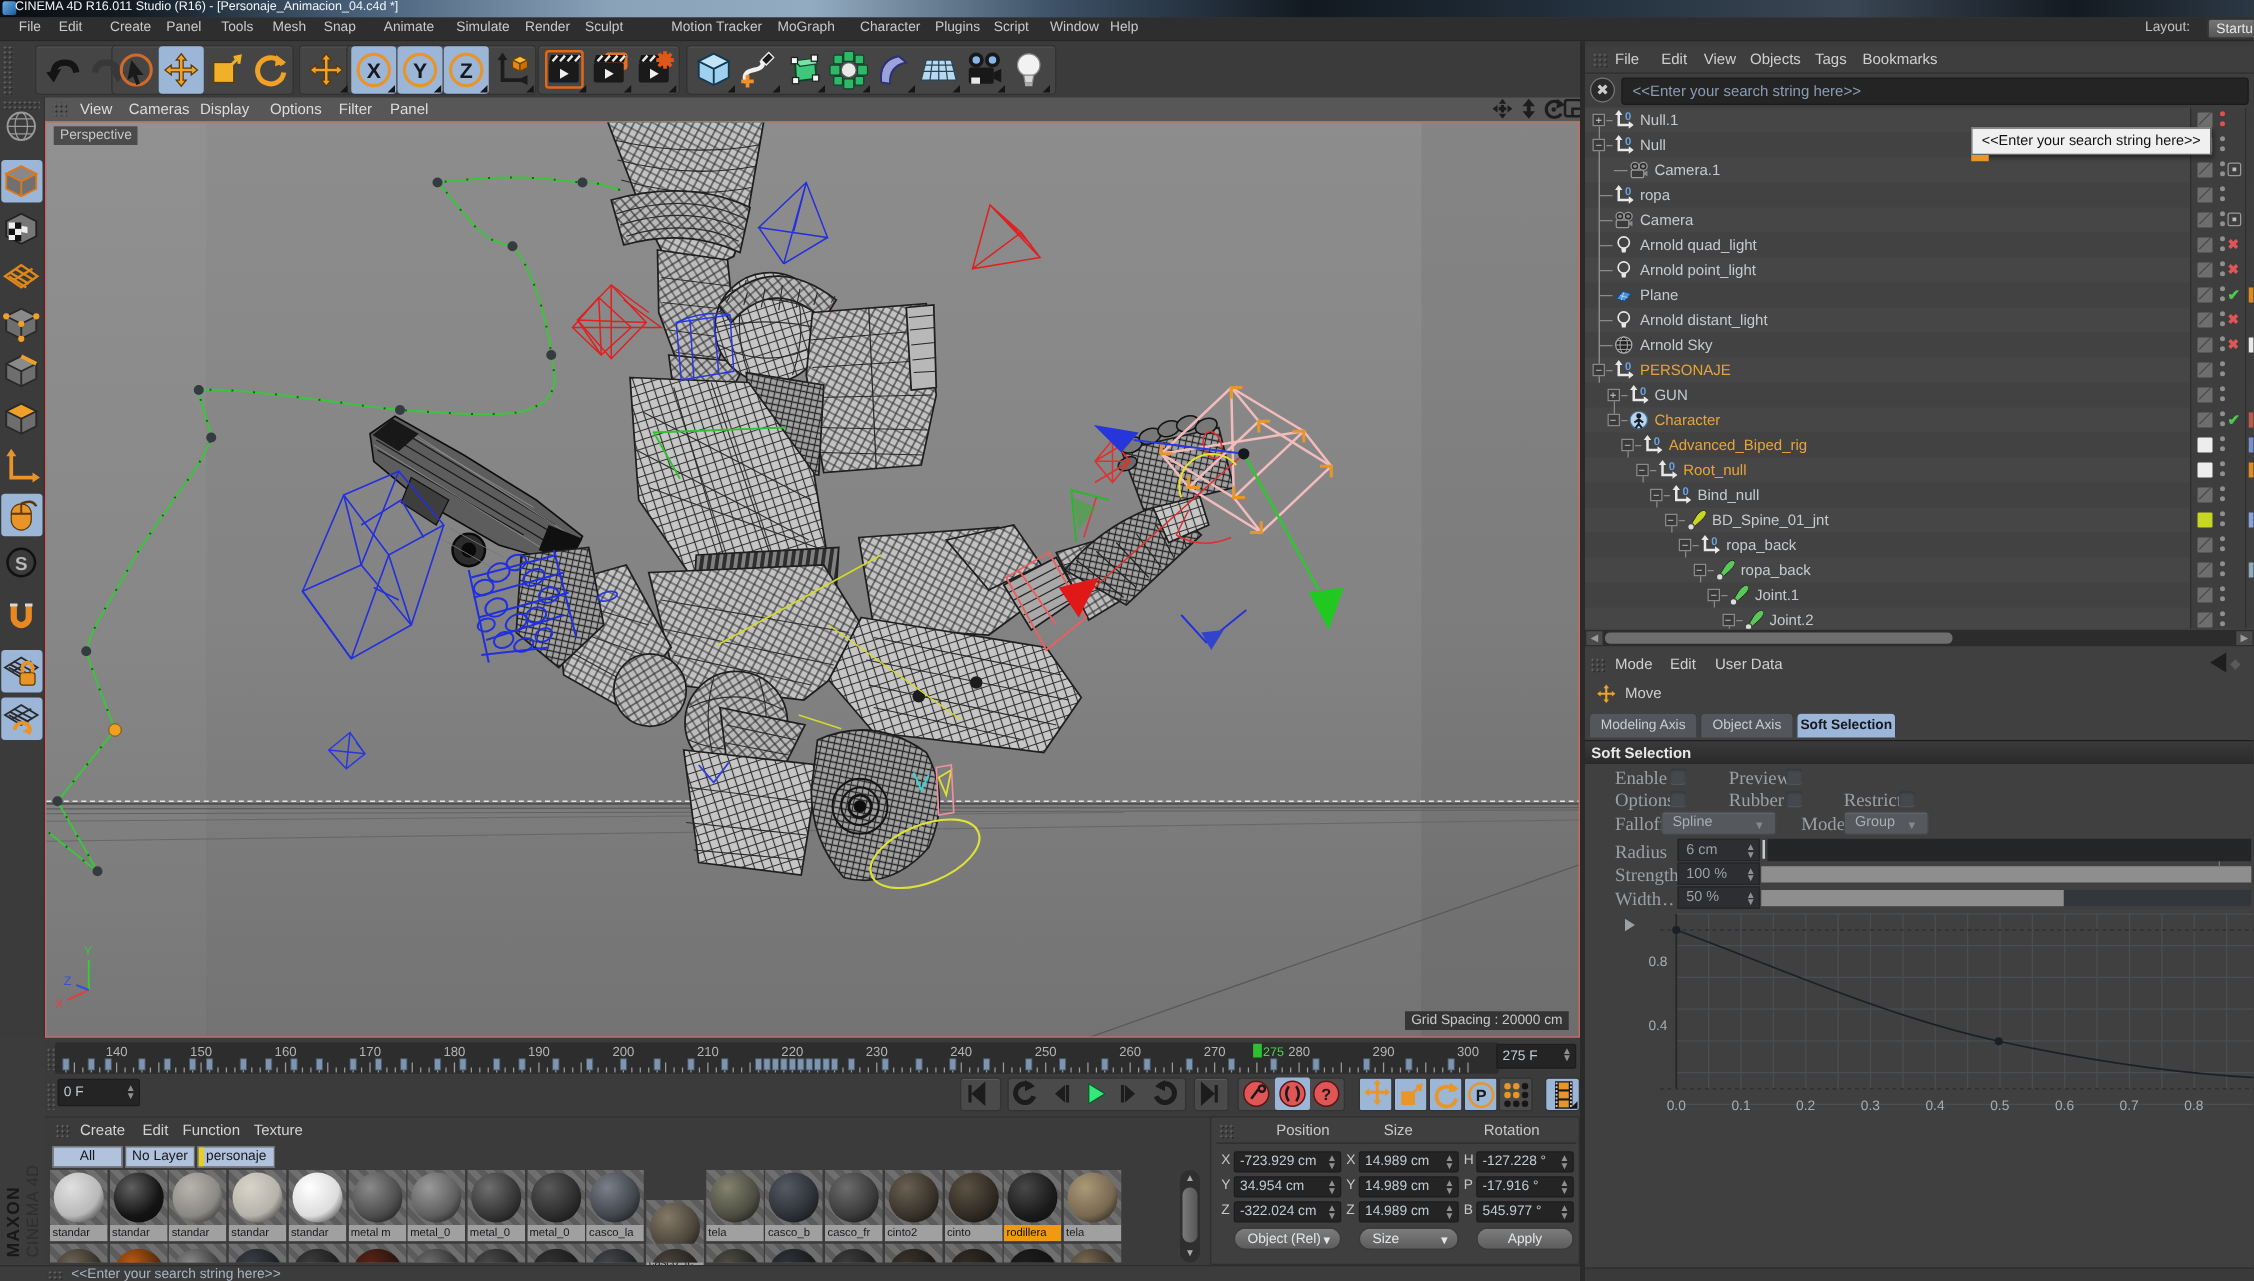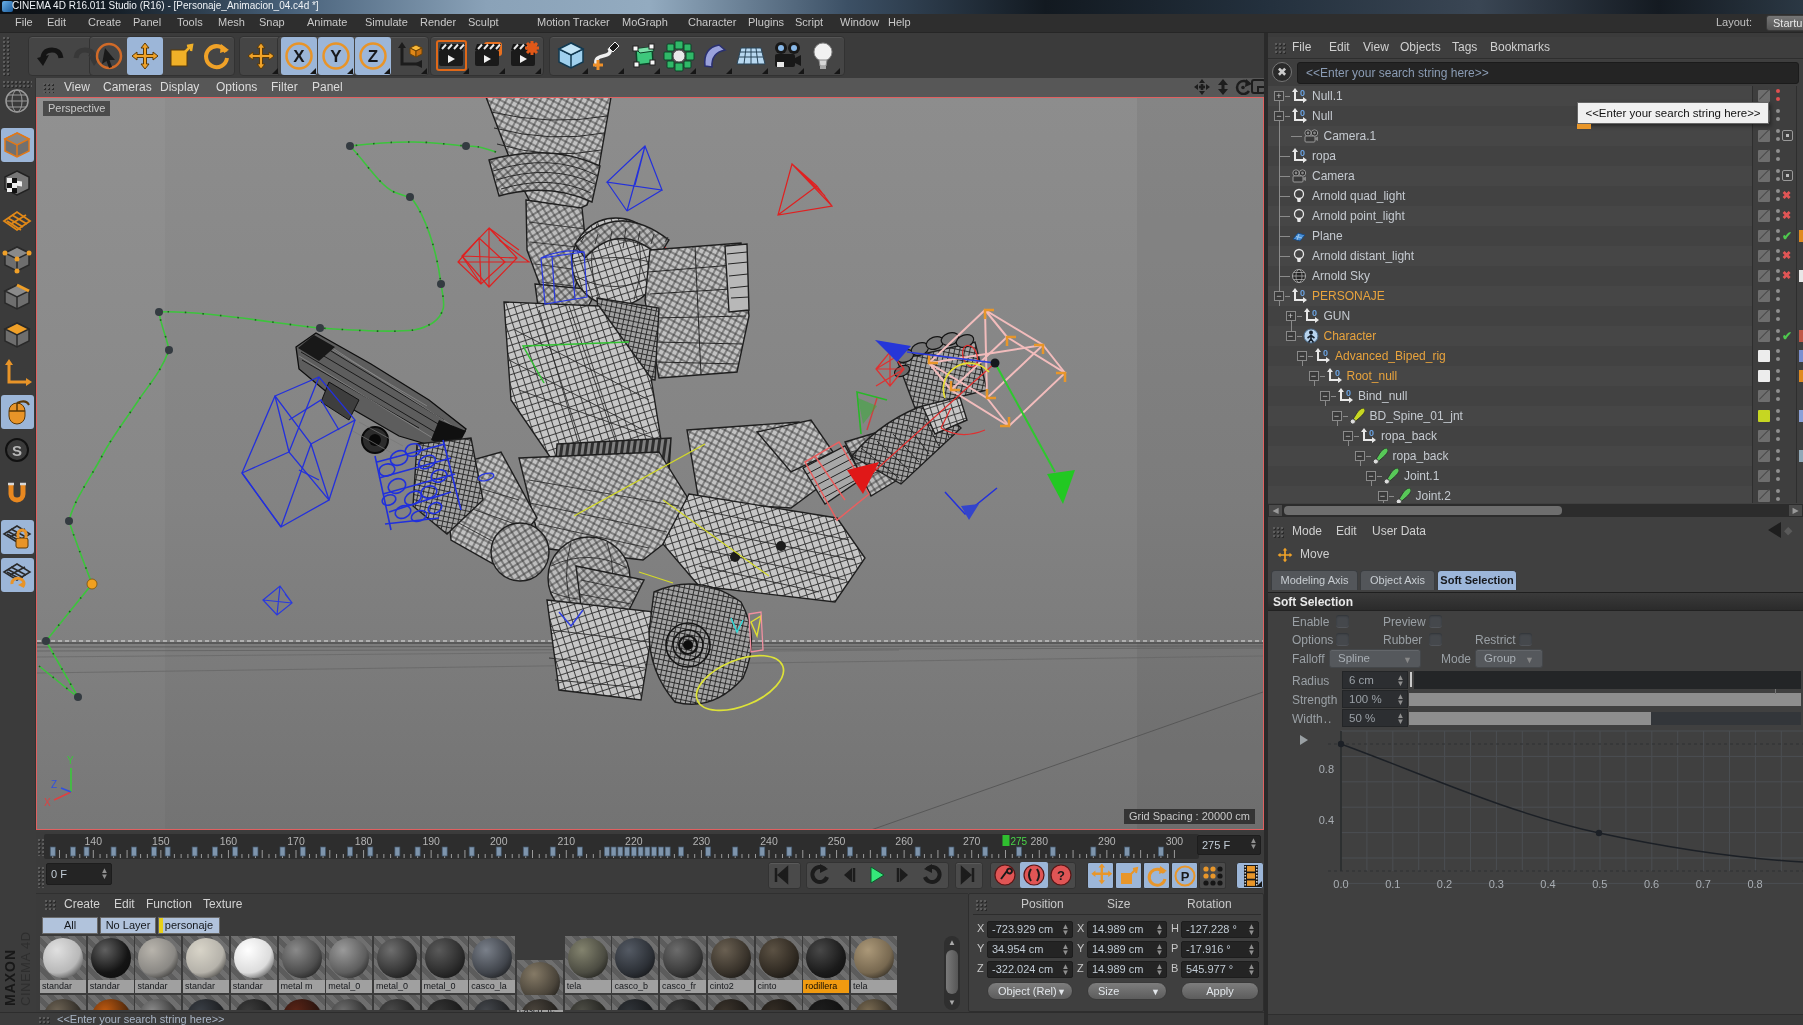--- a/index.html
+++ b/index.html
@@ -43,21 +43,21 @@
 #omsearchrow{position:absolute;left:0;top:23px;width:535px;height:26px;background:#3e3e3e;}
 #omsearch{position:absolute;left:29px;top:2px;width:502px;height:22px;background:#242424;border-radius:3px;border:1px solid #1b1b1b;color:#8b9cb4;font-size:12px;line-height:20px;padding-left:8px;}
 #omtree{position:absolute;left:0;top:49px;width:535px;height:417px;overflow:hidden;background:#424242;}
 .orow{position:absolute;left:0;width:535px;height:20px;}
 .orow .nm{position:absolute;top:3px;font-size:12px;color:#c5cad0;white-space:nowrap;}
 .exp{position:absolute;top:5px;width:10px;height:10px;background:#3a3a3a;border:1px solid #8a8a8a;color:#ccc;font-size:9px;line-height:8px;text-align:center;}
 .vtog{position:absolute;left:490px;top:4px;width:12px;height:12px;background:#6e6e6e;border-radius:1px;}
 .vtog:after{content:"";position:absolute;left:1px;top:9px;width:14px;height:1px;background:#4a4a4a;transform:rotate(-45deg);transform-origin:0 0;}
 .dot2{position:absolute;left:508px;width:4px;height:4px;border-radius:50%;background:#909090;}
 #attrmgr{left:1268px;top:518px;width:535px;height:507px;background:#404040;color:#d0d0d0;}
-.lbl{position:absolute;font-size:12px;color:#9aa0a5;}
+.lbl{position:absolute;font-size:15px;color:#9aa0a5;font-family:Liberation Serif, serif;}
 .chk{position:absolute;width:13px;height:13px;background:#45484c;border-radius:3px;box-shadow:inset 0 1px 2px #303337, inset 0 -1px 0 #55585c;}
 .ddrop{position:absolute;height:19px;background:#55585c;border-radius:3px;border:1px solid #44474a;color:#a8aeb4;font-size:11.5px;line-height:17px;padding-left:8px;box-shadow:inset 0 1px 0 #63666a;}
 .nfield{position:absolute;height:18px;background:#2c2e31;border:1px solid #232527;color:#9aa0a6;font-size:11.5px;line-height:16px;padding-left:6px;}
 .atab{position:absolute;top:0;height:20px;border-radius:4px 4px 0 0;font-size:11px;text-align:center;line-height:19px;background:#53565a;color:#c8cdd2;border:1px solid #3a3d40;border-bottom:none;}
 .atab.act{background:#9cb6da;color:#16181c;font-weight:bold;}
 #vdiv{left:1264px;top:33px;width:4px;height:992px;background:#2a2a2a;}
 </style>
 </head><body>
 <div id="titlebar" class="abs">
     <div style="position:absolute;left:2px;top:1px;width:11px;height:11px;background:linear-gradient(135deg,#6ab0e8,#1a5a9a);border-radius:2px;"></div>

